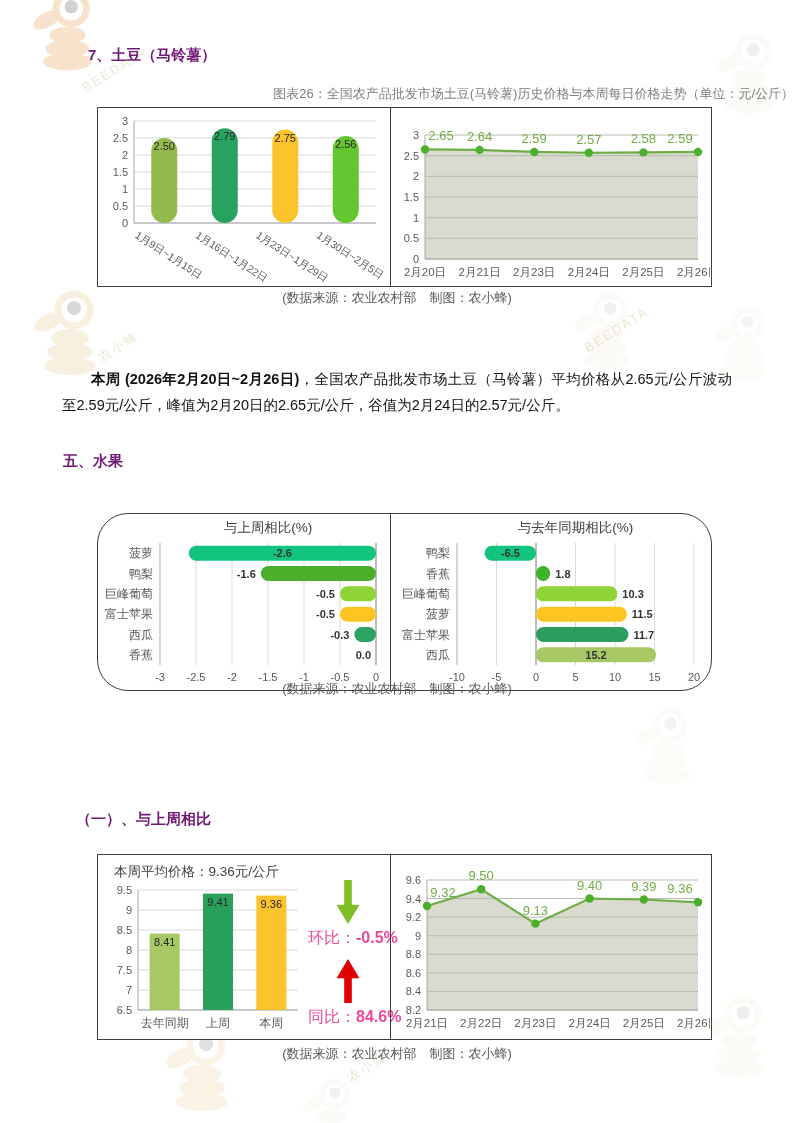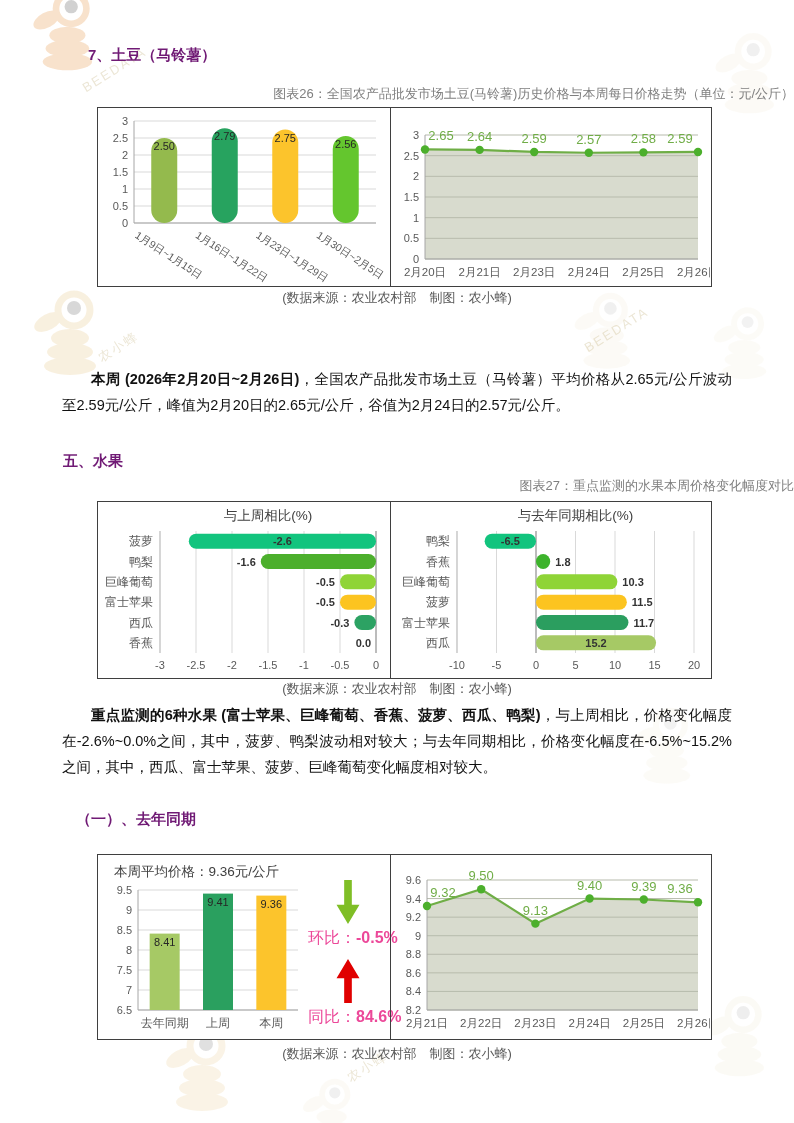--- a/index.html
+++ b/index.html
@@ -277,23 +277,22 @@
     </div>
   </div>
 
   <div class="source" style="top:289px;">(数据来源：农业农村部　制图：农小蜂)</div>
 
 
   <p class="para" style="top:366px;margin:0;"><span class="b">本周 (2026年2月20日~2月26日)</span><span>，全国农产品批发市场土豆（马铃薯）平均价格从2.65元/公斤波动至2.59元/公斤，峰值为2月20日的2.65元/公斤，谷值为2月24日的2.57元/公斤。</span></p>
 
   <div class="heading" style="left:63px;top:452px;">五、水果</div>
 
-  <div class="caption" style="top:477px;">图表27：重点监测的水果本周价格变化幅度对比</div>
-
-  <div class="chart-box" style="top:501px;height:176px;">
+
+  <div class="chart-box" style="top:513px;height:176px;border-radius:31px;">
     <div class="panel-left">
       <svg id="chart27_left" width="292" height="174">
           <text x="170" y="17" text-anchor="middle" class="htitle">与上周相比(%)</text>
           <line x1="62" y1="28" x2="62" y2="150" stroke="#d9d9d9"></line>
           <text x="62" y="166" text-anchor="middle" class="tick">-3</text>
           <line x1="98" y1="28" x2="98" y2="150" stroke="#d9d9d9"></line>
           <text x="98" y="166" text-anchor="middle" class="tick">-2.5</text>
           <line x1="134" y1="28" x2="134" y2="150" stroke="#d9d9d9"></line>
           <text x="134" y="166" text-anchor="middle" class="tick">-2</text>
           <line x1="170" y1="28" x2="170" y2="150" stroke="#d9d9d9"></line>
@@ -362,23 +361,22 @@
           <text x="242.42999999999998" y="123.5" text-anchor="start" class="val2">11.7</text>
           <text x="59" y="143.83333333333331" text-anchor="end" class="cat2">西瓜</text>
           <rect x="145" y="132.33333333333331" width="120.07999999999998" height="15" rx="7.5" fill="#A6C965"></rect>
           <text x="205.04" y="143.83333333333331" text-anchor="middle" class="val2">15.2</text>
         </svg>
     </div>
   </div>
 
   <div class="source" style="top:680px;">(数据来源：农业农村部　制图：农小蜂)</div>
 
-  <p class="para" style="top:702px;margin:0;"><span class="b">重点监测的6种水果 (富士苹果、巨峰葡萄、香蕉、菠萝、西瓜、鸭梨)</span><span>，与上周相比，价格变化幅度在-2.6%~0.0%之间，其中，菠萝、鸭梨波动相对较大；与去年同期相比，价格变化幅度在-6.5%~15.2%之间，其中，西瓜、富士苹果、菠萝、巨峰葡萄变化幅度相对较大。</span></p>
-
-  <div class="heading" style="left:76px;top:810px;">（一）、去年同期</div>
+
+  <div class="heading" style="left:76px;top:810px;">（一）、与上周相比</div>
 
 
   <div class="chart-box" style="top:854px;height:184px;">
     <div class="panel-left">
       <svg id="chart28_left" width="292" height="182">
           <line x1="40" y1="154" x2="200" y2="154" stroke="#d9d9d9"></line>
           <text x="34" y="158" text-anchor="end" class="tick">6.5</text>
           <line x1="40" y1="134" x2="200" y2="134" stroke="#d9d9d9"></line>
           <text x="34" y="138" text-anchor="end" class="tick">7</text>
           <line x1="40" y1="114" x2="200" y2="114" stroke="#d9d9d9"></line>

